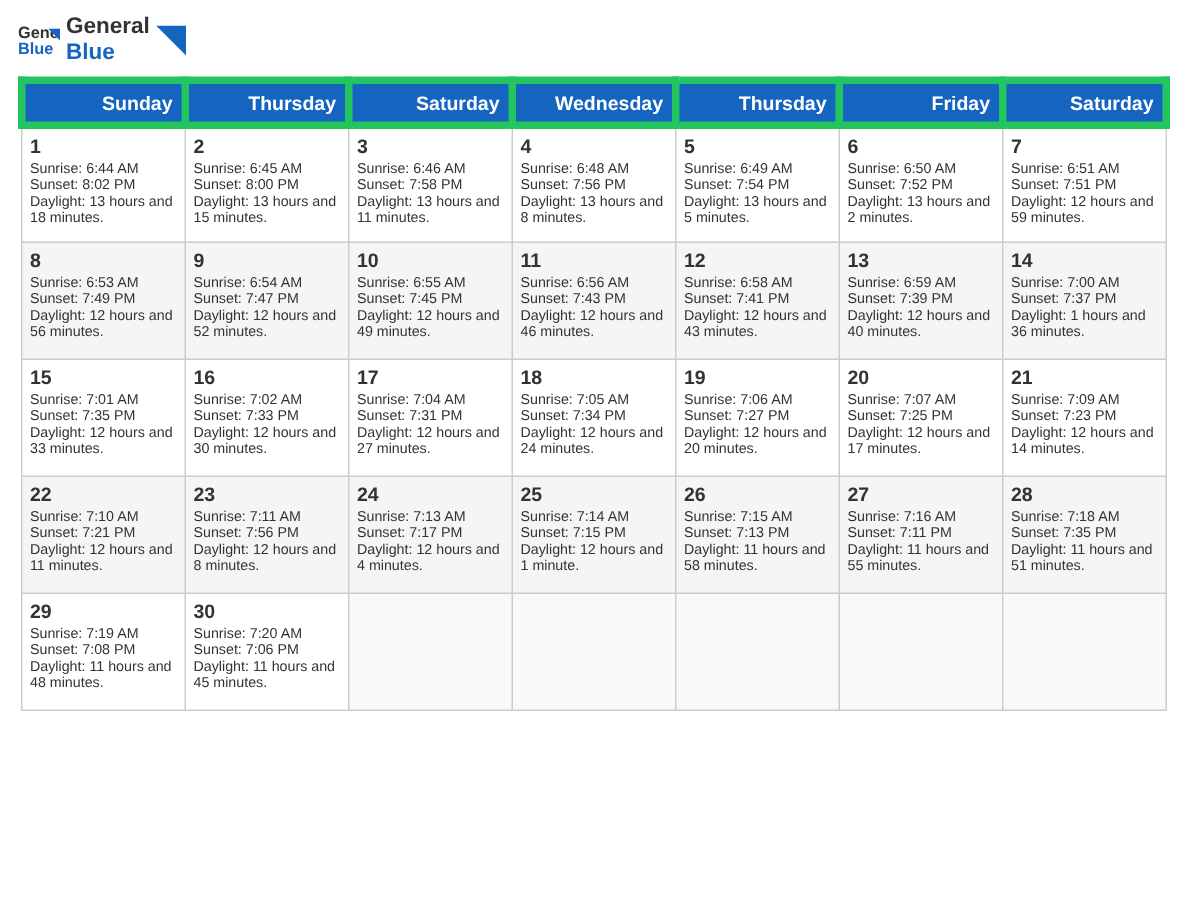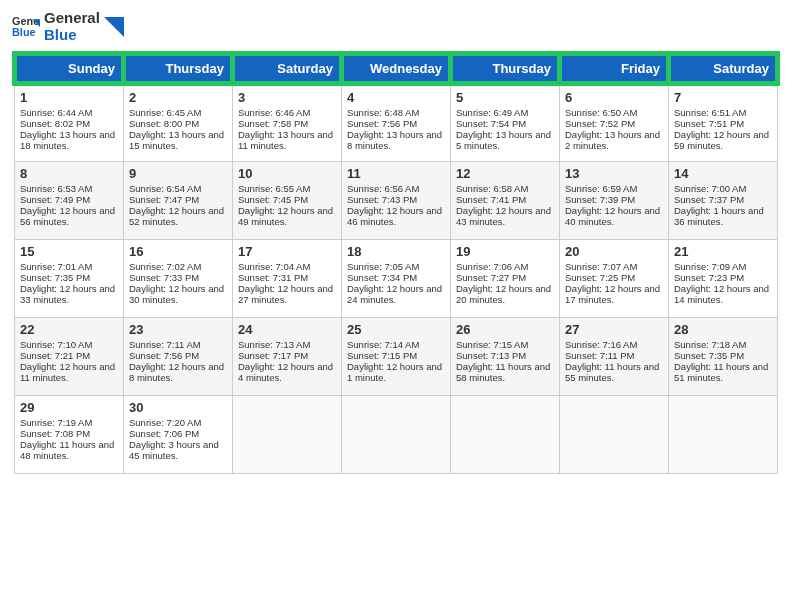--- a/index.html
+++ b/index.html
@@ -297,21 +297,21 @@
           <td>
             <span class="day-num">29</span>
             <div>Sunrise: 7:19 AM</div>
             <div>Sunset: 7:08 PM</div>
             <div>Daylight: 11 hours and 48 minutes.</div>
           </td>
           <td>
             <span class="day-num">30</span>
             <div>Sunrise: 7:20 AM</div>
             <div>Sunset: 7:06 PM</div>
-            <div>Daylight: 3 hours and 45 minutes.</div>
+            <div>Daylight: 11 hours and 45 minutes.</div>
           </td>
           <td class="day-empty"></td>
           <td class="day-empty"></td>
           <td class="day-empty"></td>
           <td class="day-empty"></td>
           <td class="day-empty"></td>
         </tr>
       </tbody>
   </table>
 </div>

